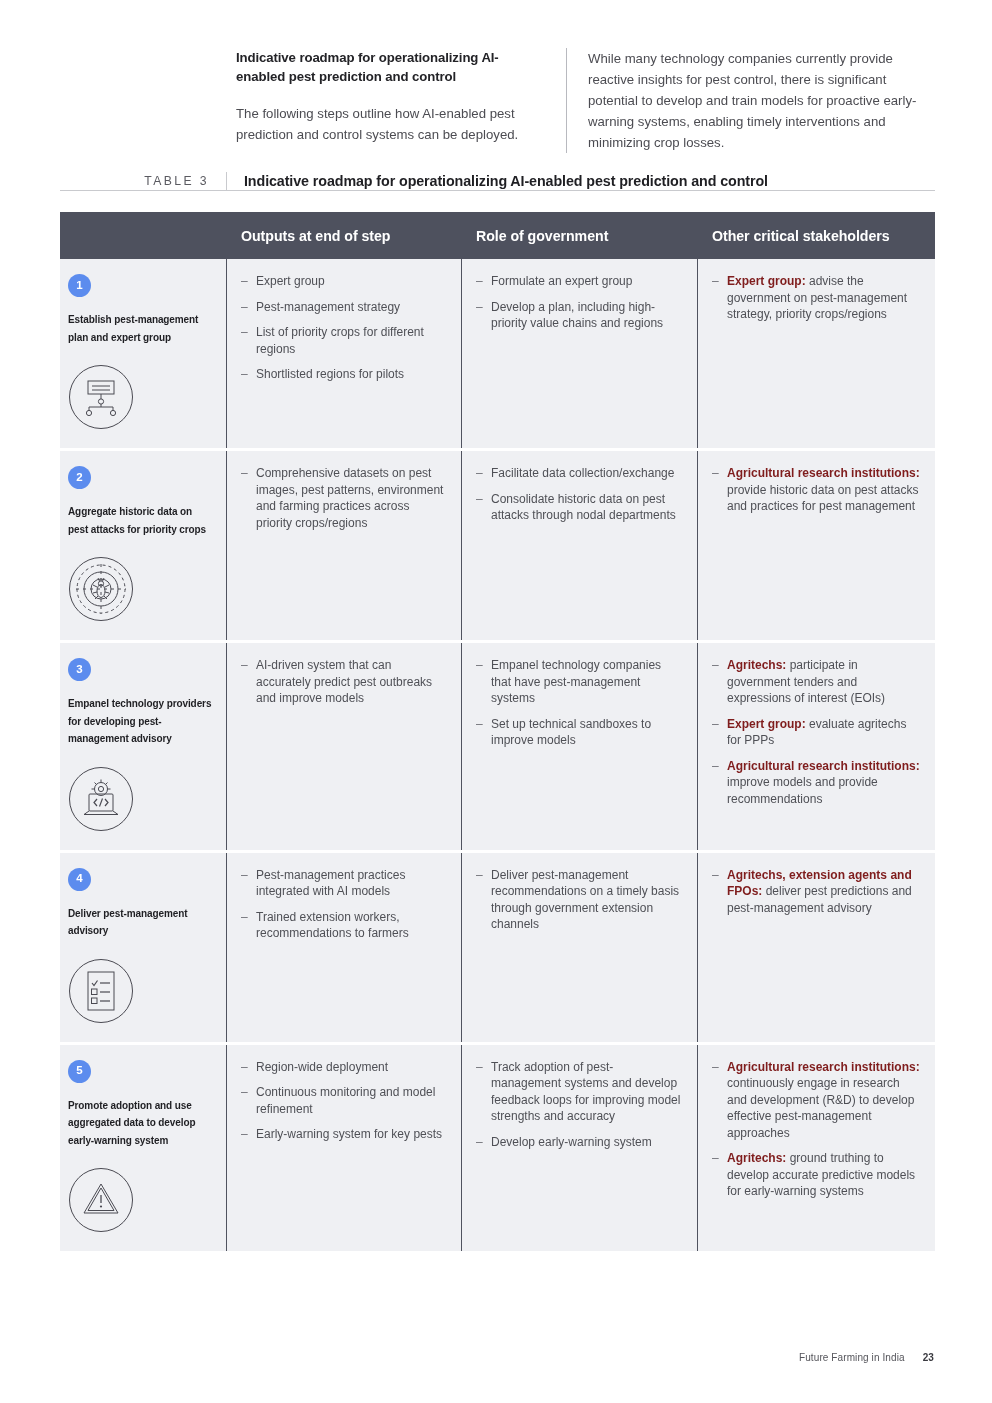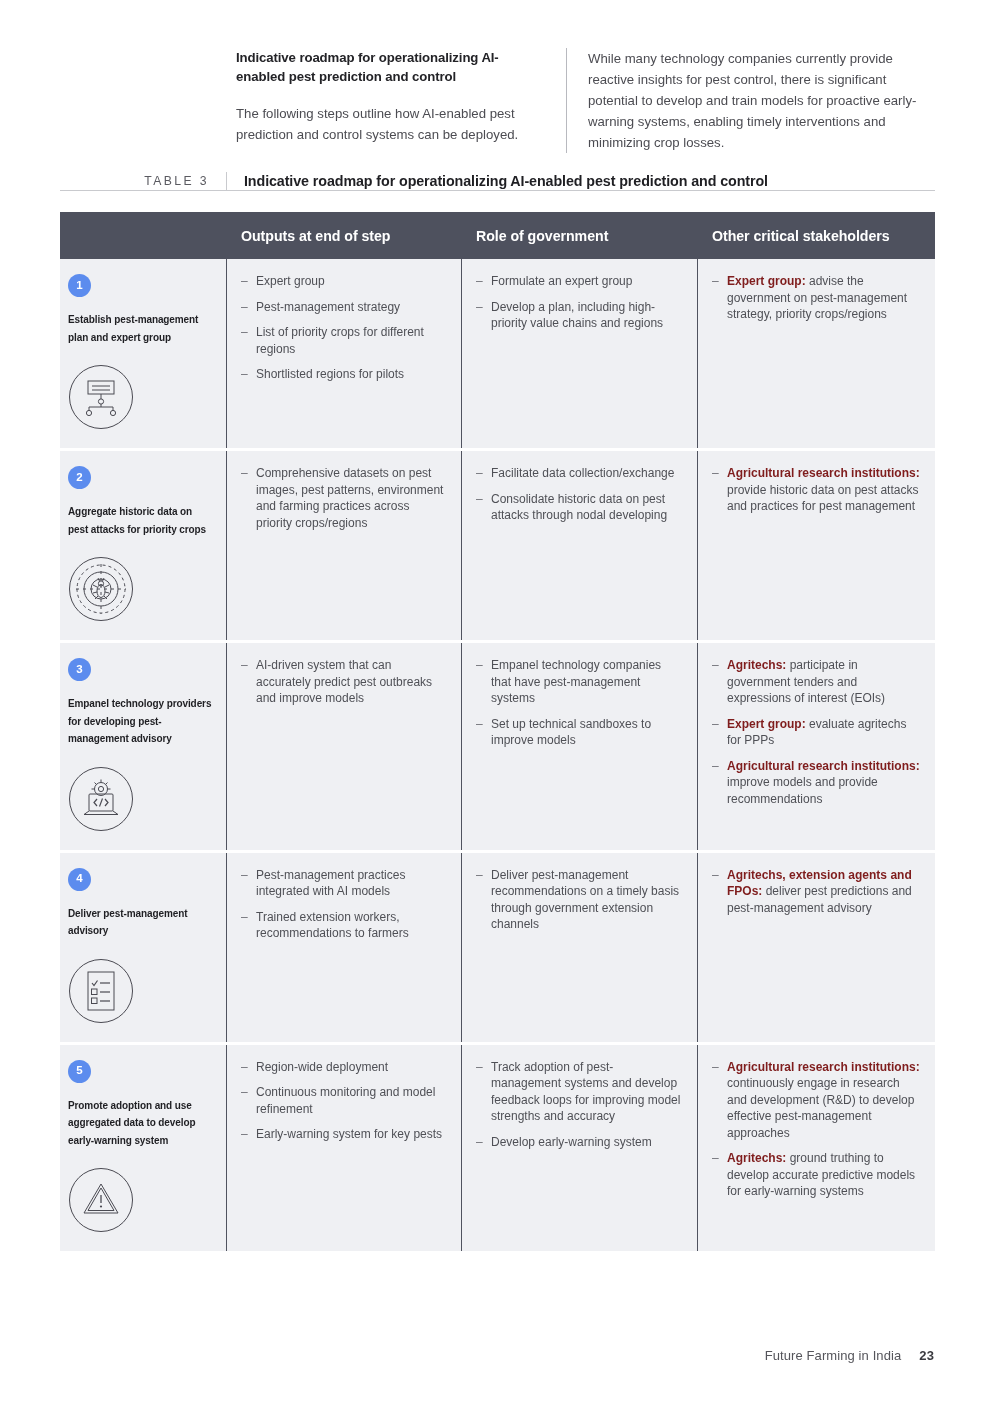--- a/index.html
+++ b/index.html
@@ -153,21 +153,21 @@
     position: absolute;
     left: 0; top: 0;
     color: #6e6f75;
   }
   ul.blist li b { font-weight: bold; color: #7f1d1d; }
 
   
   .footer {
     position: absolute;
     right: 58px; bottom: 40px;
-    font-size: 13px;
+    font-size: 10px;
     color: #55555b;
     letter-spacing: 0.1px;
   }
   .footer .pg { margin-left: 18px; font-weight: bold; color: #3a3a40; }
 </style>
 </head>
 <body>
 
 <div class="page">
 
@@ -261,21 +261,21 @@
             </div>
           </div>
           <div class="cell bordered col-out">
             <ul class="blist">
               <li>Comprehensive datasets on pest images, pest patterns, environment and farming practices across priority crops/regions</li>
             </ul>
           </div>
           <div class="cell bordered col-gov">
             <ul class="blist">
               <li>Facilitate data collection/exchange</li>
-              <li>Consolidate historic data on pest attacks through nodal developing</li>
+              <li>Consolidate historic data on pest attacks through nodal departments</li>
             </ul>
           </div>
           <div class="cell bordered col-stake">
             <ul class="blist">
               <li><b>Agricultural research institutions:</b> provide historic data on pest attacks and practices for pest management</li>
             </ul>
           </div>
         </div>
         <div class="trow">
           <div class="cell step-cell col-step">

